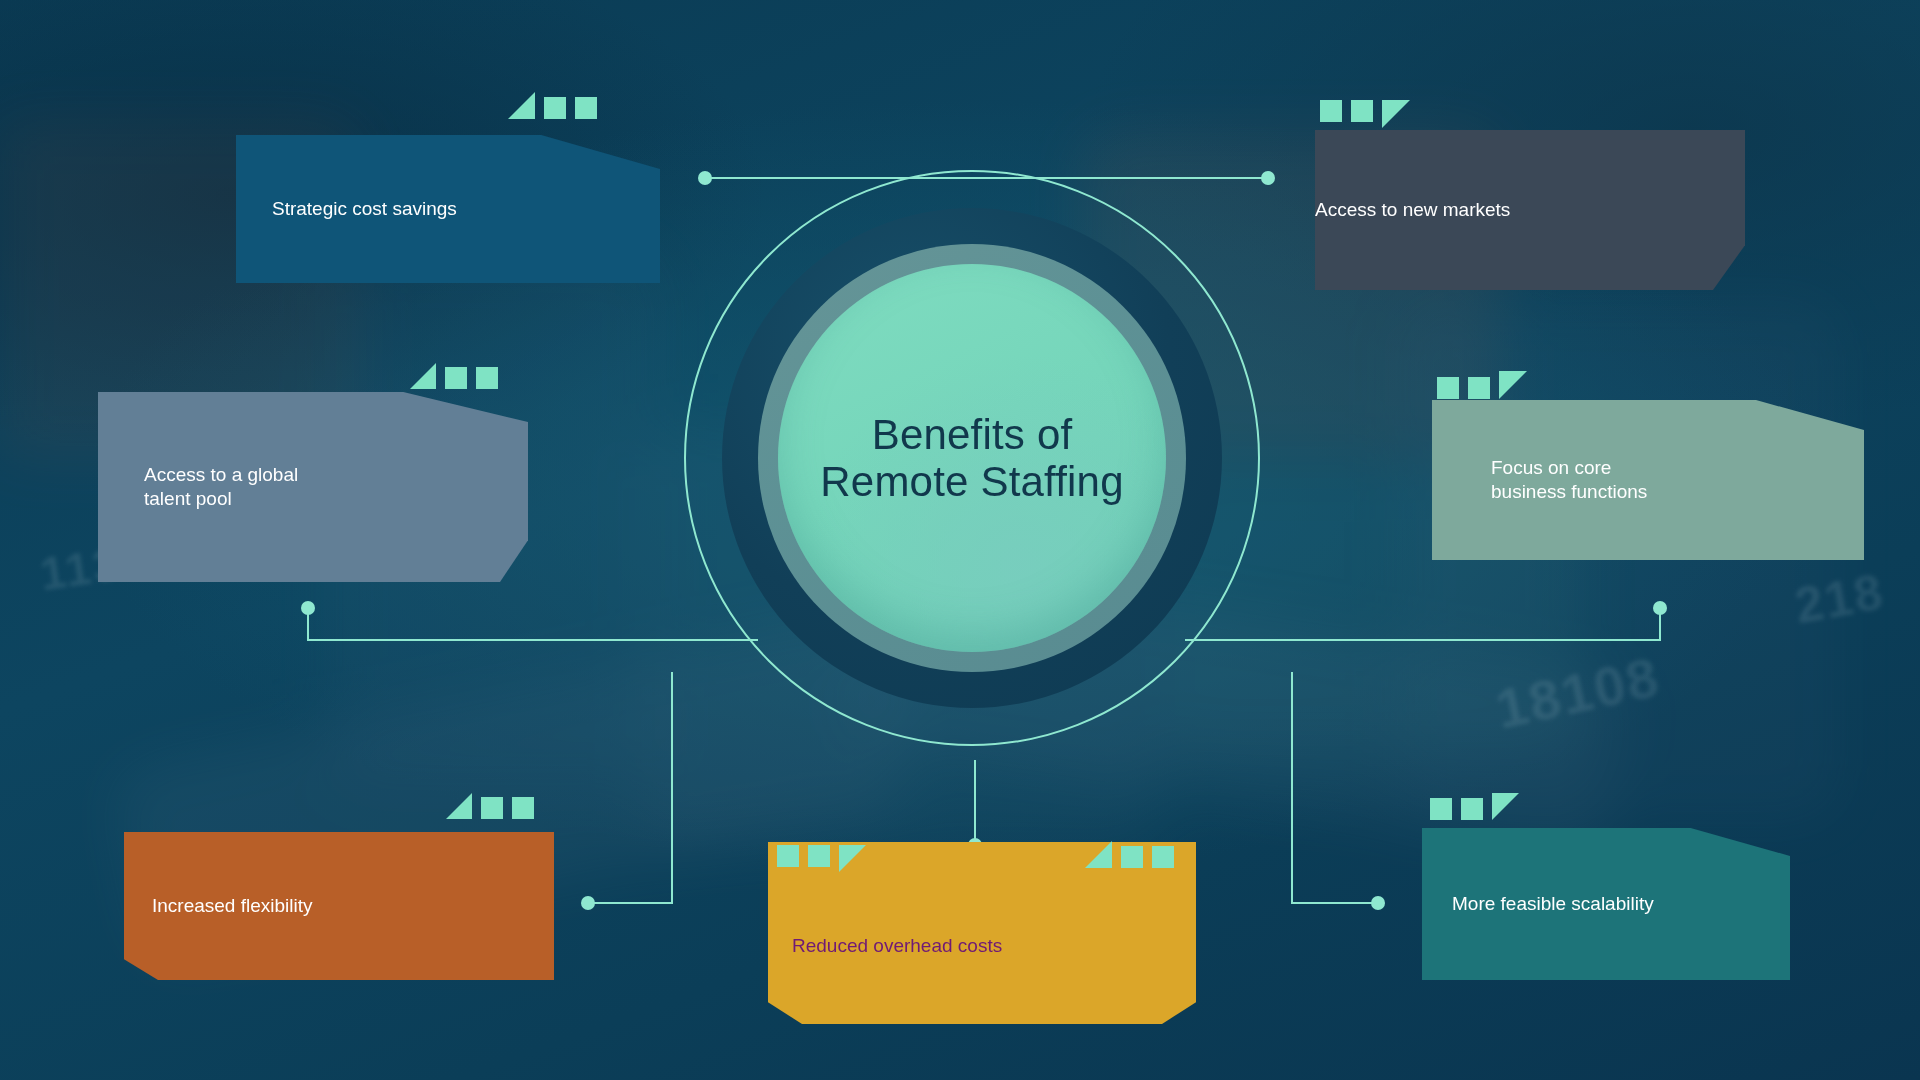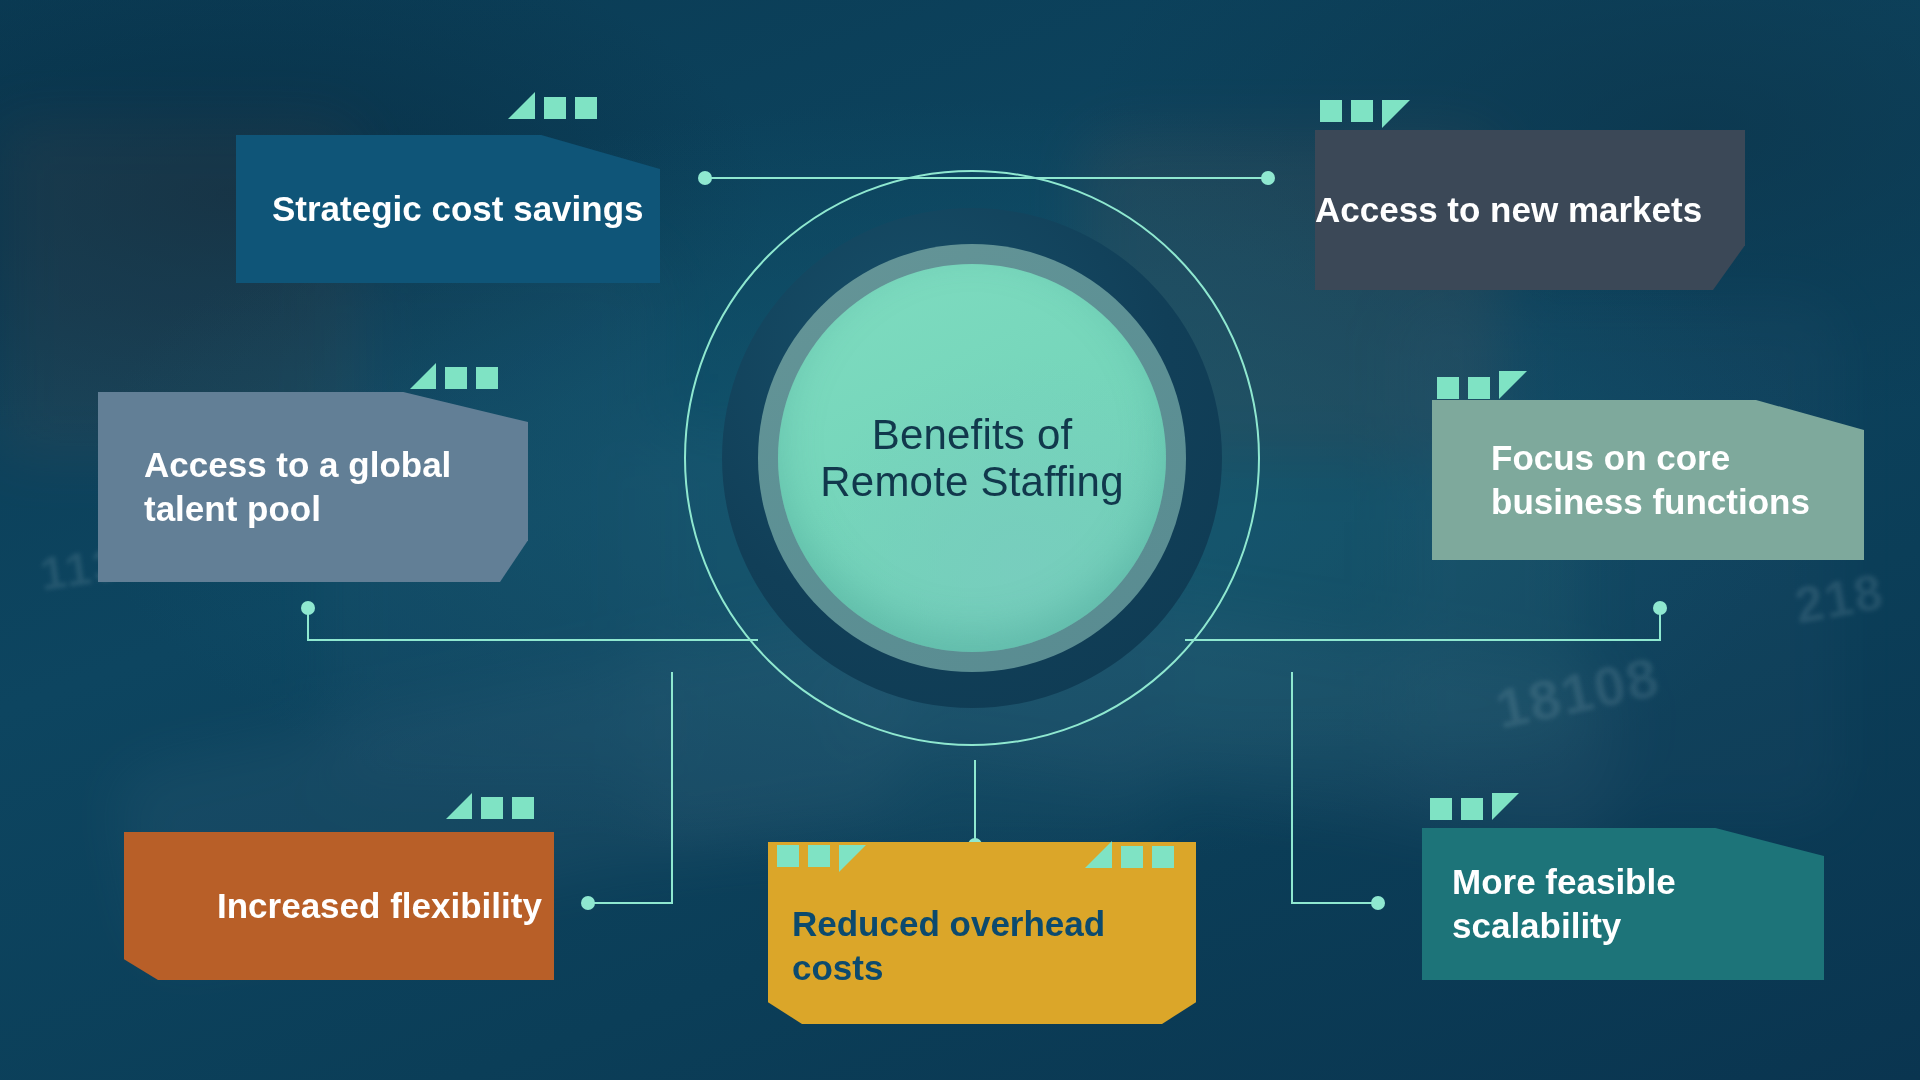--- a/index.html
+++ b/index.html
@@ -69,21 +69,21 @@
   .card{
     position:absolute;
     display:flex; align-items:center;
   }
   .card-body{
     position:relative; width:100%; height:100%;
     display:flex; align-items:center;
   }
   .card-label{
     position:relative; z-index:3;
-    color:#ffffff; font-size:35px; line-height:1.26; font-weight:700;
+    color:#ffffff; font-size:19px; line-height:1.26; font-weight:400;
     white-space:pre-line;
   }
   
   .deco{ position:absolute; z-index:4; display:flex; gap:8px; align-items:flex-start; }
   .deco-sq{ width:22px; height:22px; background:#7fe3c4; }
 
   
   #card-strategic{
     left:236px; top:135px; width:424px; height:148px;
   }
@@ -125,35 +125,35 @@
   #card-focus .card-label{ padding-left:38px; }
 
   
   #card-flex{
     left:124px; top:832px; width:430px; height:148px;
   }
   #card-flex .card-body{
     background:#b85f28;
     clip-path: polygon(0 0, 100% 0, 100% 100%, 34px 100%, 0 86%);
   }
-  #card-flex .card-label{ padding-left:93px; }
+  #card-flex .card-label{ padding-left:28px; }
 
   
   #card-reduced{
     left:768px; top:842px; width:428px; height:182px;
   }
   #card-reduced .card-body{
     background:#dba629;
     clip-path: polygon(0 0, 100% 0, 100% 88%, calc(100% - 34px) 100%, 34px 100%, 0 88%);
   }
   #card-reduced .card-label{ padding-left:24px; padding-top:26px; }
 
   
   #card-scal{
-    left:1422px; top:828px; width:402px; height:152px;
+    left:1422px; top:828px; width:368px; height:152px;
   }
   #card-scal .card-body{
     background:#1d7479;
     clip-path: polygon(0 0, 73% 0, 100% 28px, 100% 100%, 0 100%);
   }
   #card-scal .card-label{ padding-left:30px; }
 </style>
 </head>
 <body>
 
@@ -266,21 +266,21 @@
   </div>
 </div>
 <div style="position:absolute; left:446px; top:793px; z-index:5; display:flex; gap:9px; align-items:flex-end;">
   <div style="width:0;height:0;border-left:26px solid transparent;border-bottom:26px solid #7fe3c4;"></div>
   <div class="deco-sq" style="background: rgb(127, 227, 196);"></div>
   <div class="deco-sq" style="background: rgb(127, 227, 196);"></div>
 </div>
 
 <div class="card" id="card-reduced">
   <div class="card-body" style="background: rgb(219, 166, 41);">
-    <div class="card-label" style="color: #0c4a6e;">Reduced overhead costs</div>
+    <div class="card-label" style="color: #701a75;">Reduced overhead costs</div>
   </div>
 </div>
 <div style="position:absolute; left:777px; top:845px; z-index:5; display:flex; gap:9px; align-items:flex-start;">
   <div class="deco-sq" style="background: rgb(127, 227, 196);"></div>
   <div class="deco-sq" style="background: rgb(127, 227, 196);"></div>
   <div style="width:0;height:0;border-right:27px solid transparent;border-top:27px solid #7fe3c4;"></div>
 </div>
 <div style="position:absolute; left:1085px; top:841px; z-index:5; display:flex; gap:9px; align-items:flex-end;">
   <div style="width:0;height:0;border-left:27px solid transparent;border-bottom:27px solid #7fe3c4;"></div>
   <div class="deco-sq" style="background: rgb(127, 227, 196);"></div>

